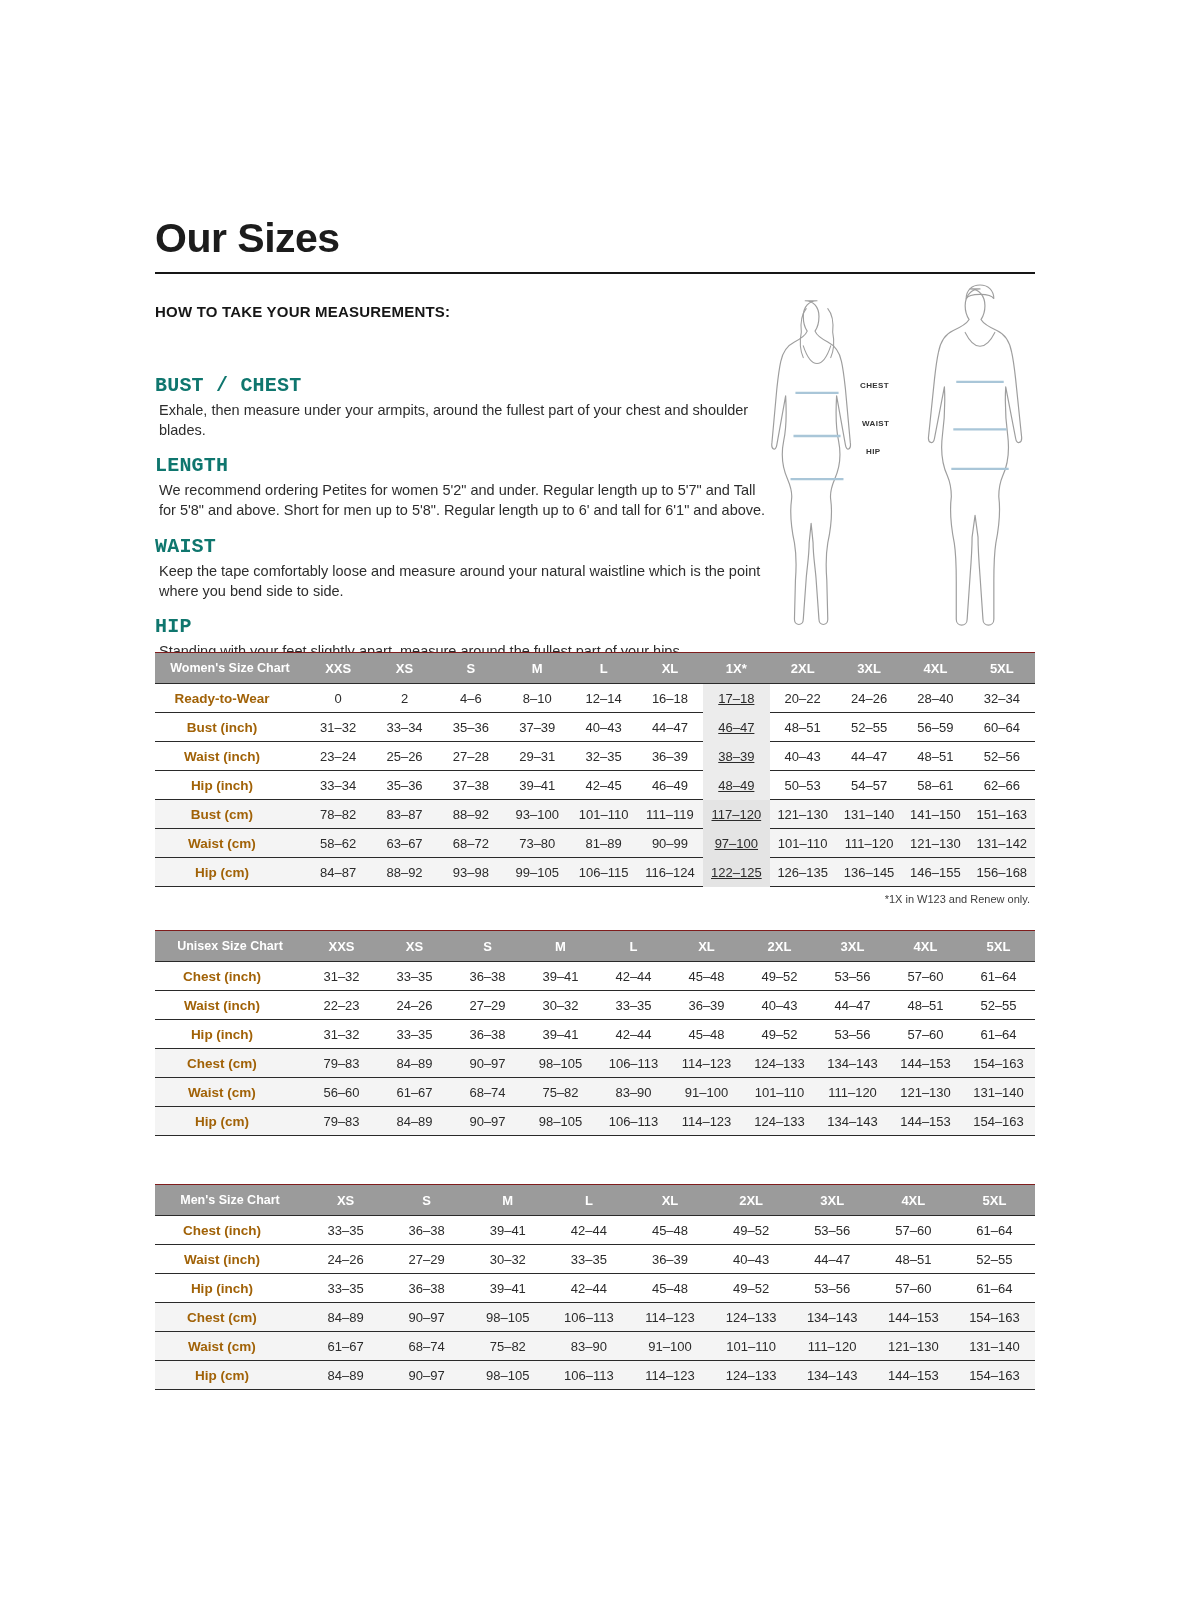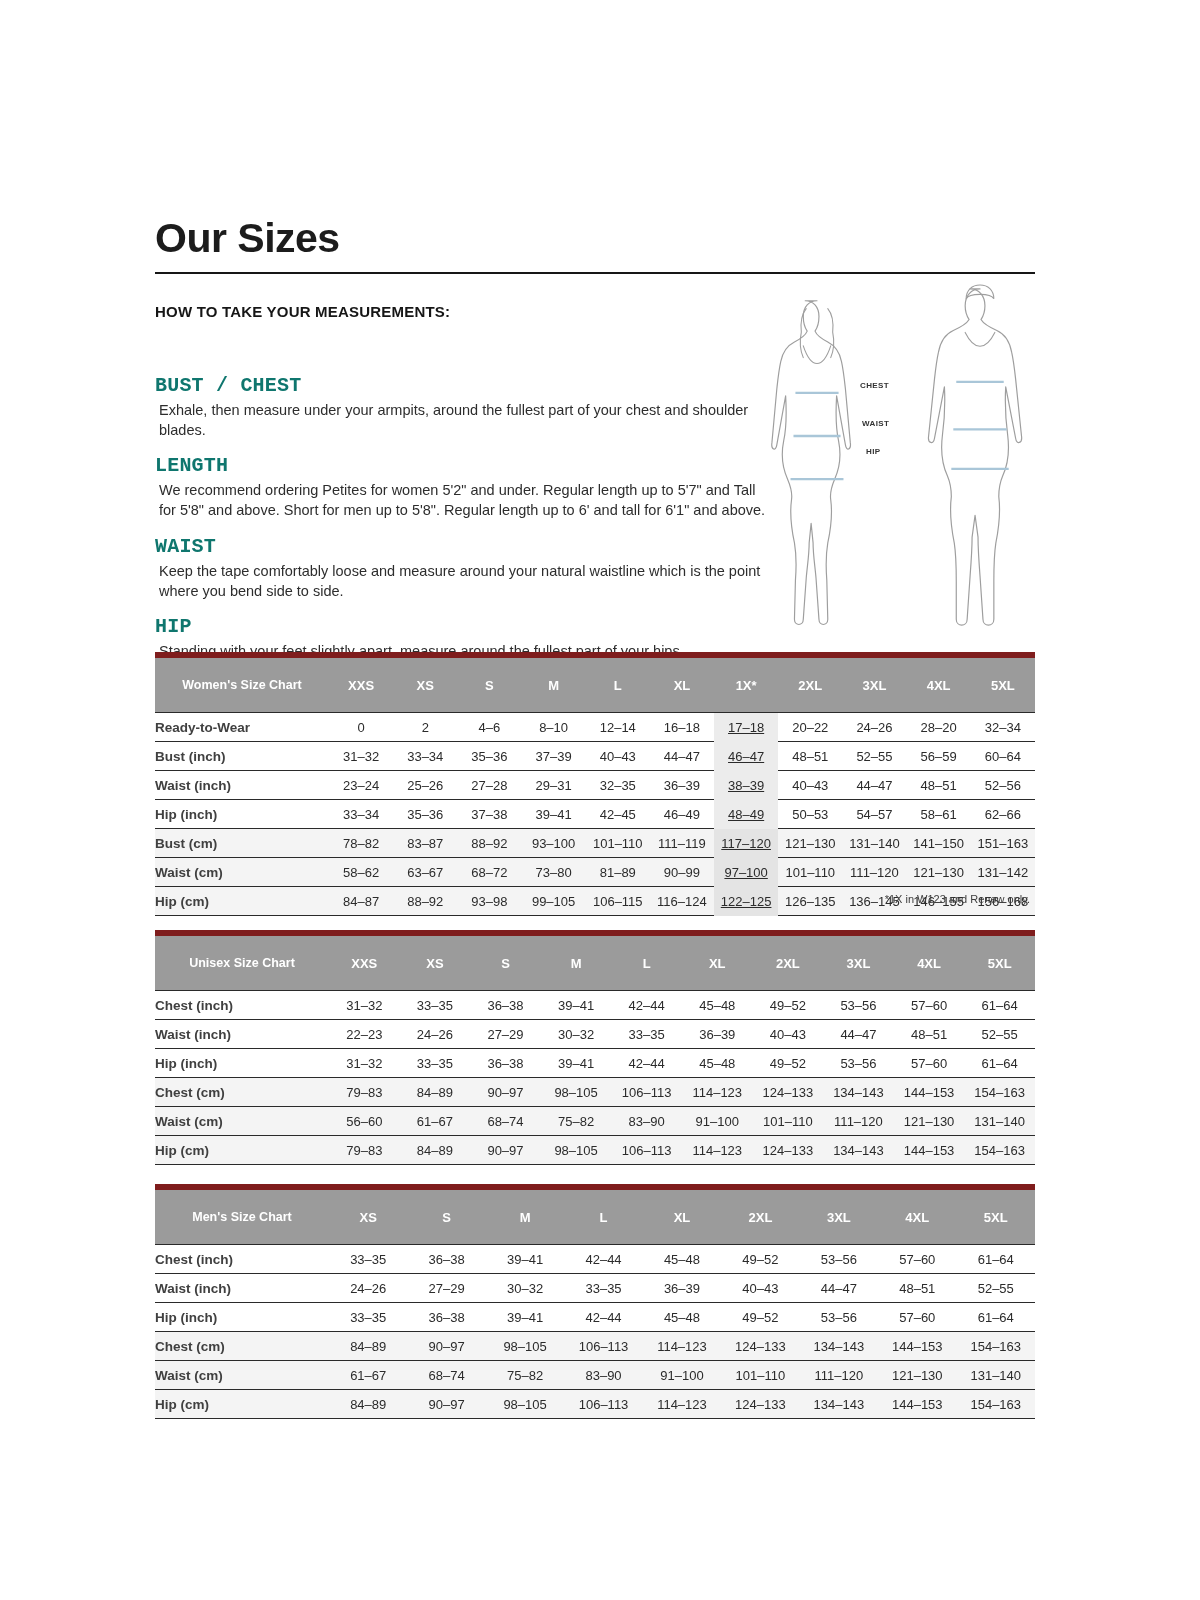--- a/index.html
+++ b/index.html
@@ -37,30 +37,30 @@
   
   .size-table{
     position:absolute; left:155px; width:880px;
     border-collapse:collapse; table-layout:fixed; font-size:13px;
   }
   .size-table.women{ top:652px; }
   .size-table.unisex{ top:930px; }
   .size-table.men{ top:1184px; }
   .size-table th{
     background:#9b9b9b; color:#fff; font-weight:700; font-size:13px;
-    height:30px; padding:12px; text-align:center;
-    border-top:6px solid #7f1d1d; border-bottom:1px solid #2a2a2a;
+    height:30px; padding:0; text-align:center;
+    border-top:1px solid #7f1d1d; border-bottom:1px solid #2a2a2a;
   }
   .size-table th.label-col{ text-align:center; font-size:12.5px; }
   .size-table td{
     height:28px; padding:0; text-align:center; color:#2b2b2b;
     border-bottom:1px solid #2a2a2a; background:#fff;
   }
   .size-table td.label-col{
-    text-align:left; padding-right:16px; font-weight:800; color:#404040; font-size:13.5px;
+    text-align:center; padding-right:16px; font-weight:800; color:#a16207; font-size:13.5px;
   }
   .size-table .women-label{ width:150px; }
   .size-table tr.shaded td{ background:#f4f4f4; }
   .size-table td.hl{ background:#ececec; border-bottom-color:#ececec;text-decoration:underline; }
   .size-table tr.shaded td.hl{ background:#e4e4e4; border-bottom-color:#e4e4e4; }
   .footnote{
     position:absolute; left:150px; top:893px; width:880px; text-align:right;
     font-size:11px; color:#3d3d3d;
   }
 </style>
@@ -163,21 +163,21 @@
           <td class="label-col">Ready-to-Wear</td>
           <td>0</td>
           <td>2</td>
           <td>4–6</td>
           <td>8–10</td>
           <td>12–14</td>
           <td>16–18</td>
           <td class="hl">17–18</td>
           <td>20–22</td>
           <td>24–26</td>
-          <td>28–20</td>
+          <td>28–40</td>
           <td>32–34</td>
         </tr>
         <tr>
           <td class="label-col">Bust (inch)</td>
           <td>31–32</td>
           <td>33–34</td>
           <td>35–36</td>
           <td>37–39</td>
           <td>40–43</td>
           <td>44–47</td>

